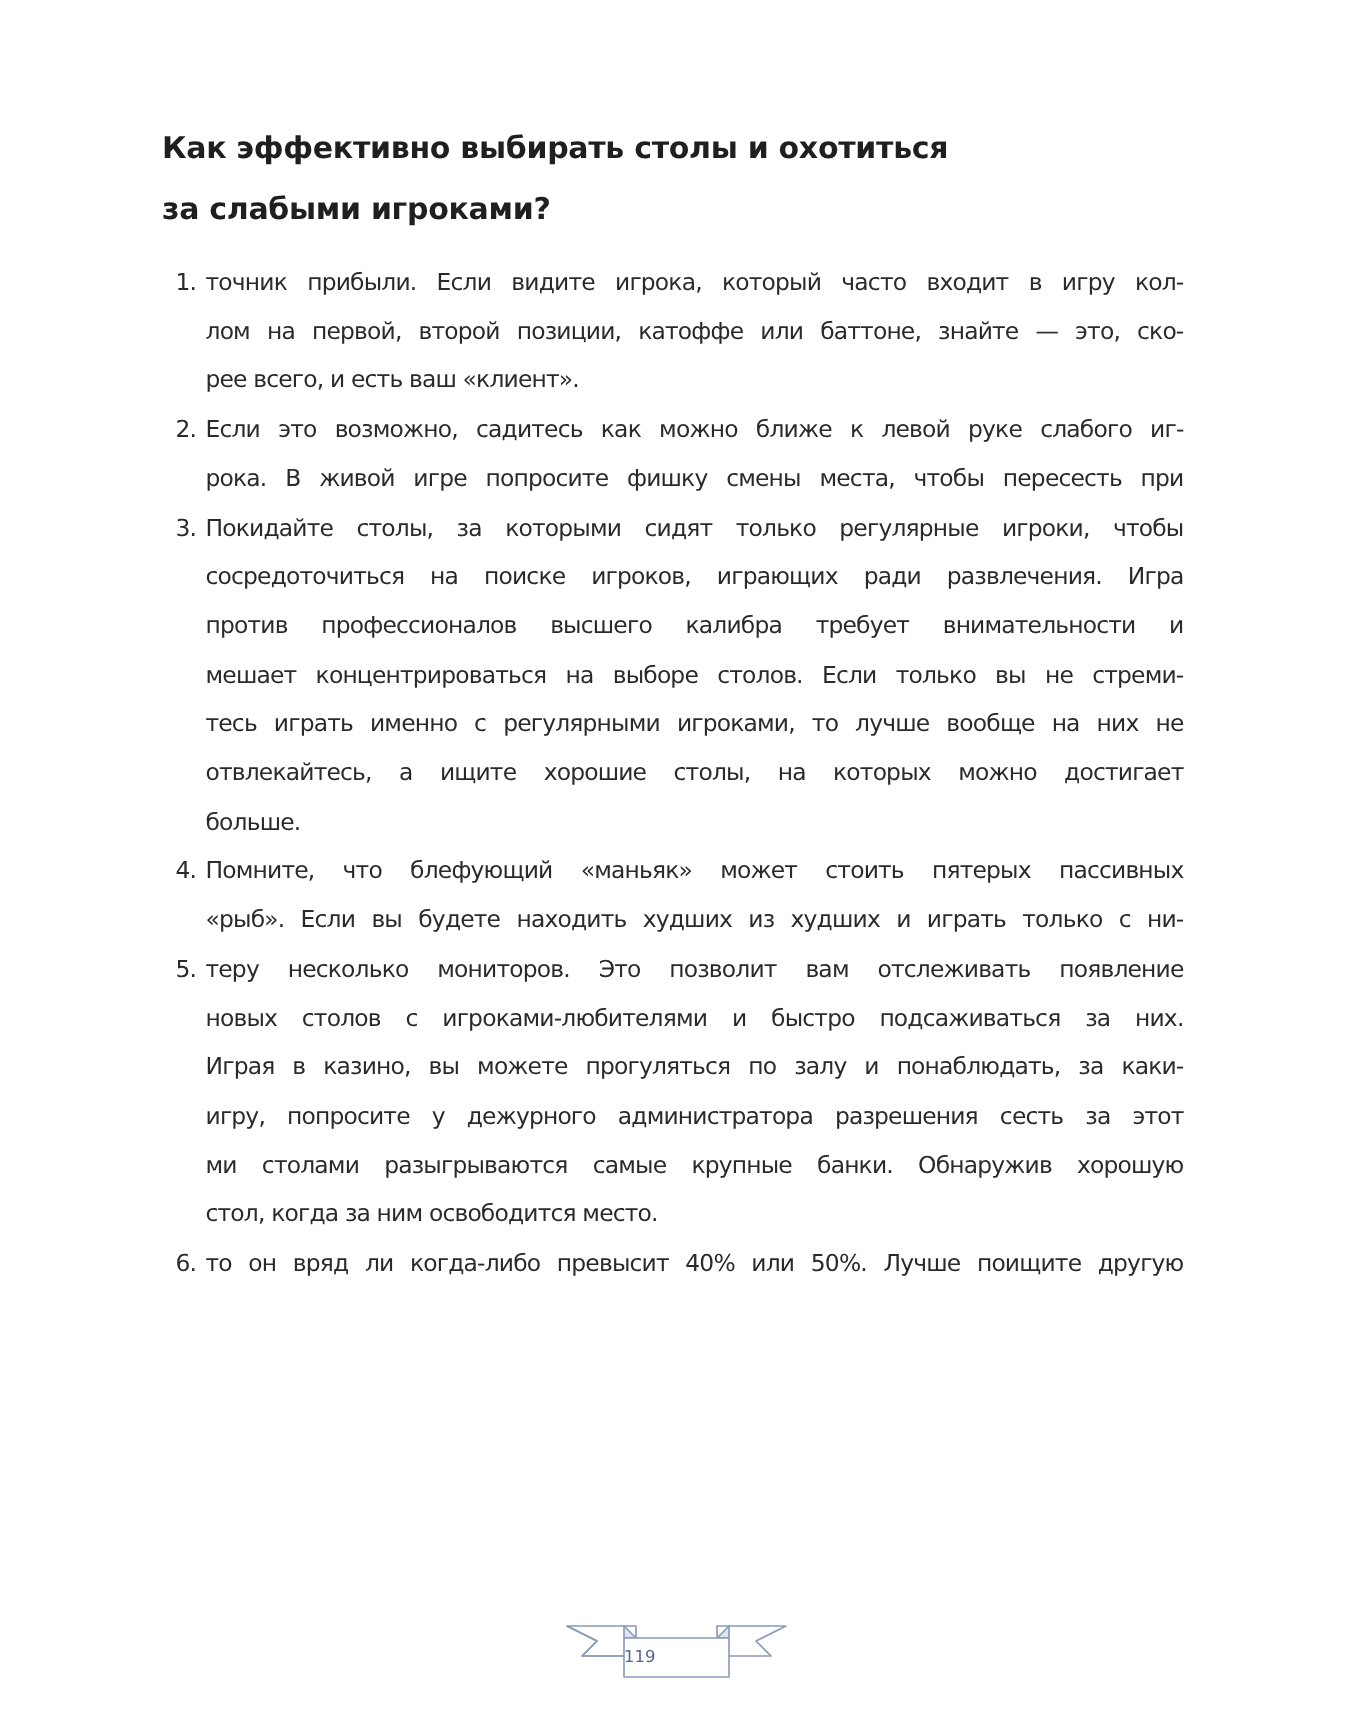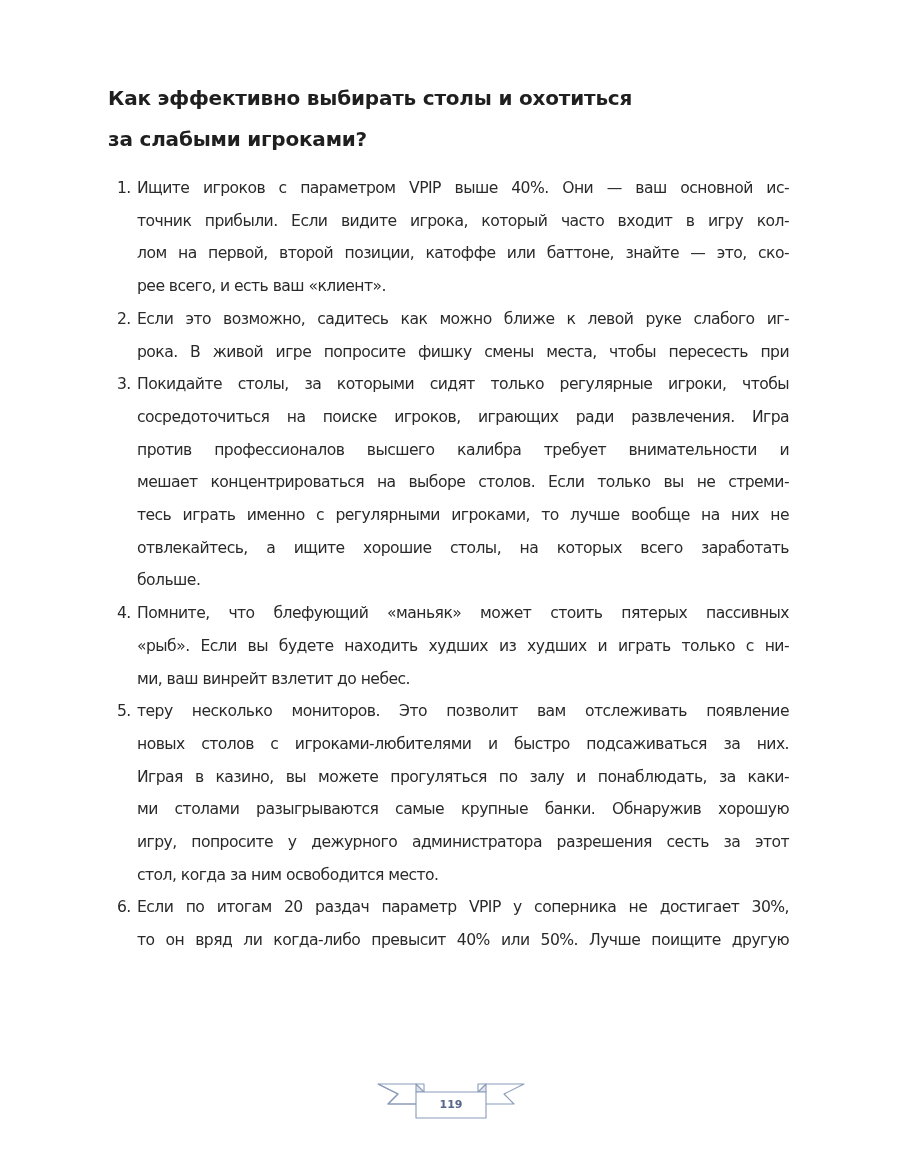--- a/index.html
+++ b/index.html
@@ -76,86 +76,83 @@
     width: 150px;
     height: 42px;
   }
   .banner svg { position: absolute; left: 0; top: 0; }
   .page-number {
     position: absolute;
     left: 40px;
     top: 12px;
     width: 70px;
     height: 26px;
-    text-align: center;
+    text-align: left;
     font-family: "DejaVu Sans", "Liberation Sans", sans-serif;
-    font-weight: bold;
+    font-weight: normal;
     font-size: 11px;
     line-height: 26px;
     color: #56678a;
     border-radius: 11px;
   }
 </style>
 </head>
 <body>
 
 <div class="page">
 
   <h2 class="title">
     <span>Как эффективно выбирать столы и охотиться</span>
     <span>за слабыми игроками?</span>
   </h2>
 
   <ol class="list">
 
     <li class="item">
       <span class="num">1.</span>
-      <span class="line">Ищите игроков с параметром VPIP выше 40%. Они — ваш основной ис-</span>
       <span class="line">точник прибыли. Если видите игрока, который часто входит в игру кол-</span>
       <span class="line">лом на первой, второй позиции, катоффе или баттоне, знайте — это, ско-</span>
       <span class="line last">рее всего, и есть ваш «клиент».</span>
     </li>
 
     <li class="item">
       <span class="num">2.</span>
       <span class="line">Если это возможно, садитесь как можно ближе к левой руке слабого иг-</span>
       <span class="line">рока. В живой игре попросите фишку смены места, чтобы пересесть при</span>
     </li>
 
     <li class="item">
       <span class="num">3.</span>
       <span class="line">Покидайте столы, за которыми сидят только регулярные игроки, чтобы</span>
       <span class="line">сосредоточиться на поиске игроков, играющих ради развлечения. Игра</span>
       <span class="line">против профессионалов высшего калибра требует внимательности и</span>
       <span class="line">мешает концентрироваться на выборе столов. Если только вы не стреми-</span>
       <span class="line">тесь играть именно с регулярными игроками, то лучше вообще на них не</span>
-      <span class="line">отвлекайтесь, а ищите хорошие столы, на которых всего заработать</span>
+      <span class="line">отвлекайтесь, а ищите хорошие столы, на которых можно достигает</span>
       <span class="line last">больше.</span>
     </li>
 
     <li class="item">
       <span class="num">4.</span>
       <span class="line">Помните, что блефующий «маньяк» может стоить пятерых пассивных</span>
       <span class="line">«рыб». Если вы будете находить худших из худших и играть только с ни-</span>
-      <span class="line last">ми, ваш винрейт взлетит до небес.</span>
     </li>
 
     <li class="item">
       <span class="num">5.</span>
       <span class="line">теру несколько мониторов. Это позволит вам отслеживать появление</span>
       <span class="line">новых столов с игроками-любителями и быстро подсаживаться за них.</span>
       <span class="line">Играя в казино, вы можете прогуляться по залу и понаблюдать, за каки-</span>
+      <span class="line">игру, попросите у дежурного администратора разрешения сесть за этот</span>
       <span class="line">ми столами разыгрываются самые крупные банки. Обнаружив хорошую</span>
-      <span class="line">игру, попросите у дежурного администратора разрешения сесть за этот</span>
       <span class="line last">стол, когда за ним освободится место.</span>
     </li>
 
     <li class="item">
       <span class="num">6.</span>
-      <span class="line">Если по итогам 20 раздач параметр VPIP у соперника не достигает 30%,</span>
       <span class="line">то он вряд ли когда-либо превысит 40% или 50%. Лучше поищите другую</span>
     </li>
   </ol>
 
   <div class="banner">
     <svg width="150" height="42" viewBox="0 0 150 42">
       <g fill="#ffffff" stroke="#8a9bb8" stroke-width="1.1" stroke-linejoin="round">
 
         <path d="M2,4 L48,4 L48,24 L12,24 L22,14 Z"></path>
         <path d="M2,4 L22,14 L12,24 L48,24" fill="none"></path>

